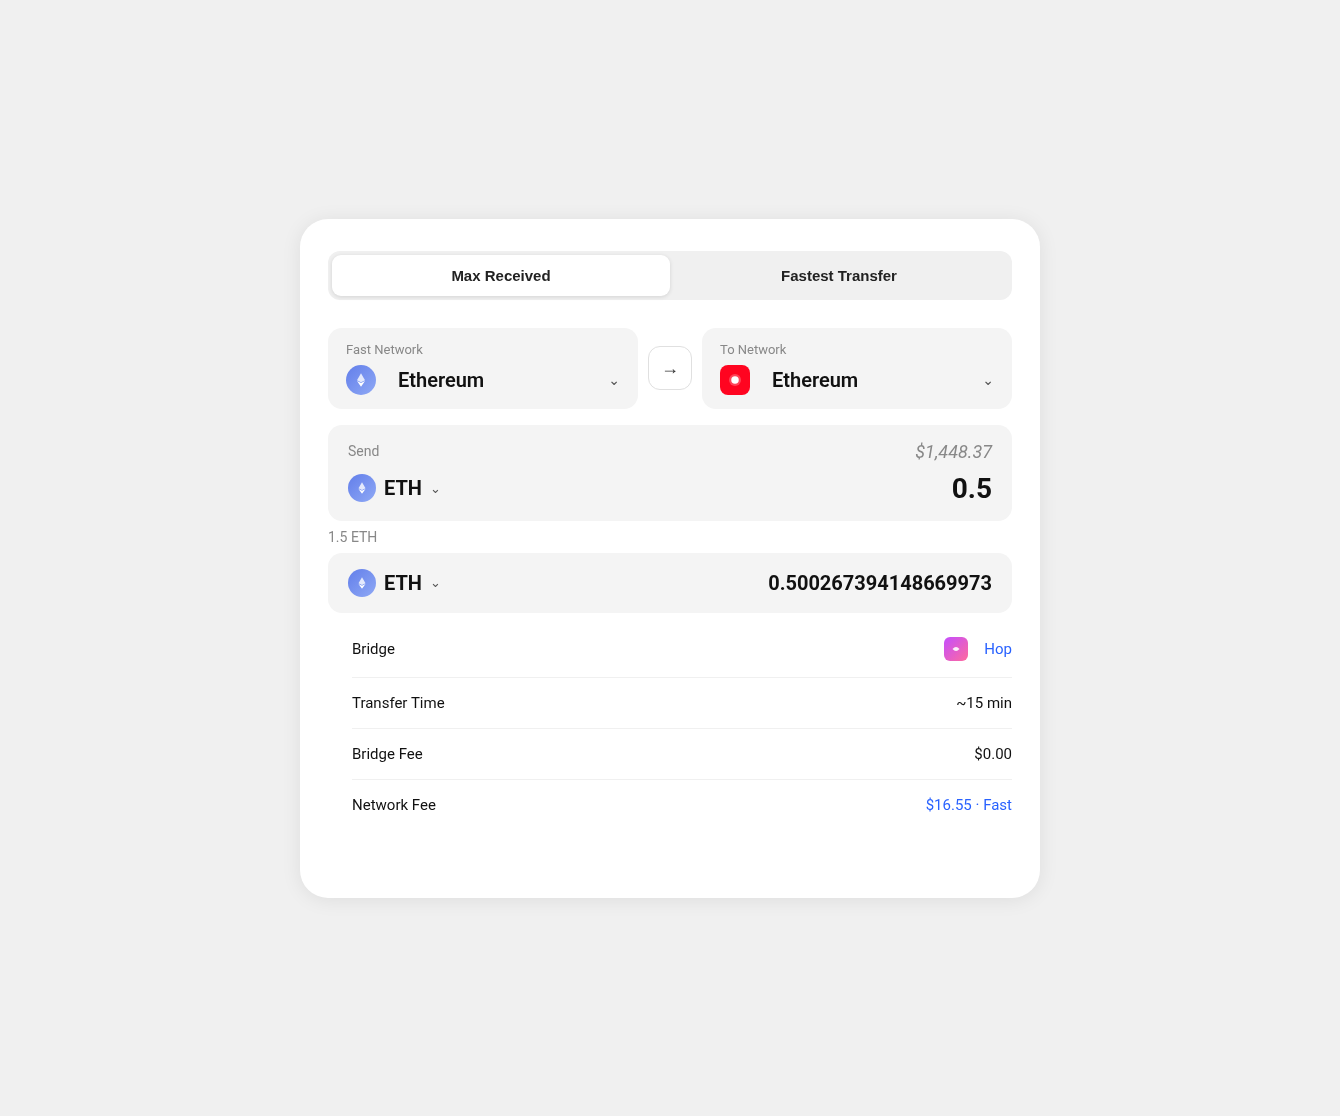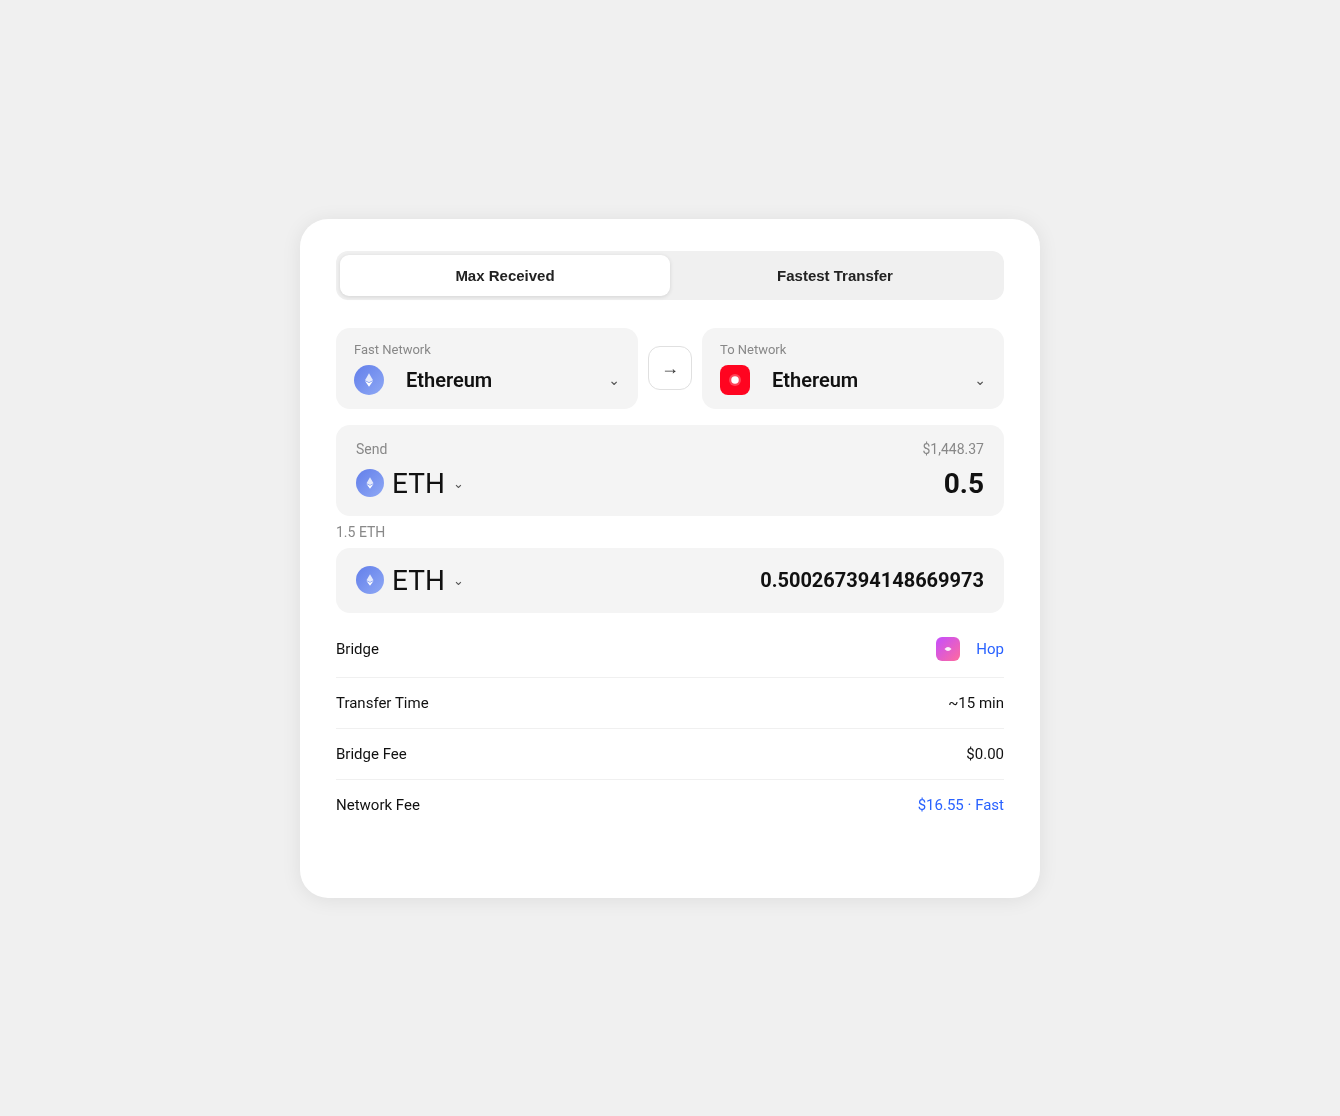--- a/index.html
+++ b/index.html
@@ -13,21 +13,21 @@
       display: flex;
       justify-content: center;
       align-items: center;
       min-height: 100vh;
       font-family: -apple-system, BlinkMacSystemFont, 'Segoe UI', Roboto, sans-serif;
     }
 
     .card {
       background: #ffffff;
       border-radius: 28px;
-      padding: 32px 36px 40px;
+      padding: 32px 28px 40px;
       width: 740px;
       box-shadow: 0 2px 20px rgba(0,0,0,0.08);
     }
 
     
     .toggle-row {
       display: flex;
       background: #f0f0f0;
       border-radius: 12px;
       padding: 4px;
@@ -160,40 +160,41 @@
       align-items: center;
       margin-bottom: 10px;
     }
 
     .amount-label {
       font-size: 14px;
       color: #888;
     }
 
     .amount-usd {
-      font-size: 14px;
+      font-size: 18px;
       color: #888;
+      font-style: italic;
     }
 
     .amount-row {
       display: flex;
       align-items: center;
       justify-content: space-between;
     }
 
     .token-selector {
       display: flex;
       align-items: center;
       gap: 8px;
       cursor: pointer;
     }
 
     .token-name {
-      font-size: 28px;
-      font-weight: 400;
+      font-size: 20px;
+      font-weight: 700;
       color: #111;
     }
 
     .token-chevron {
       font-size: 13px;
       color: #555;
     }
 
     .token-amount {
       font-size: 28px;
@@ -211,20 +212,21 @@
       font-size: 14px;
       color: #888;
       margin-bottom: 8px;
       margin-top: 4px;
     }
 
     
     .info-section {
       margin-top: 8px;
       margin-bottom: 28px;
+      margin-left: 24px;
     }
 
     .info-row {
       display: flex;
       justify-content: space-between;
       align-items: center;
       padding: 16px 0;
       border-bottom: 1px solid #f0f0f0;
     }
 

